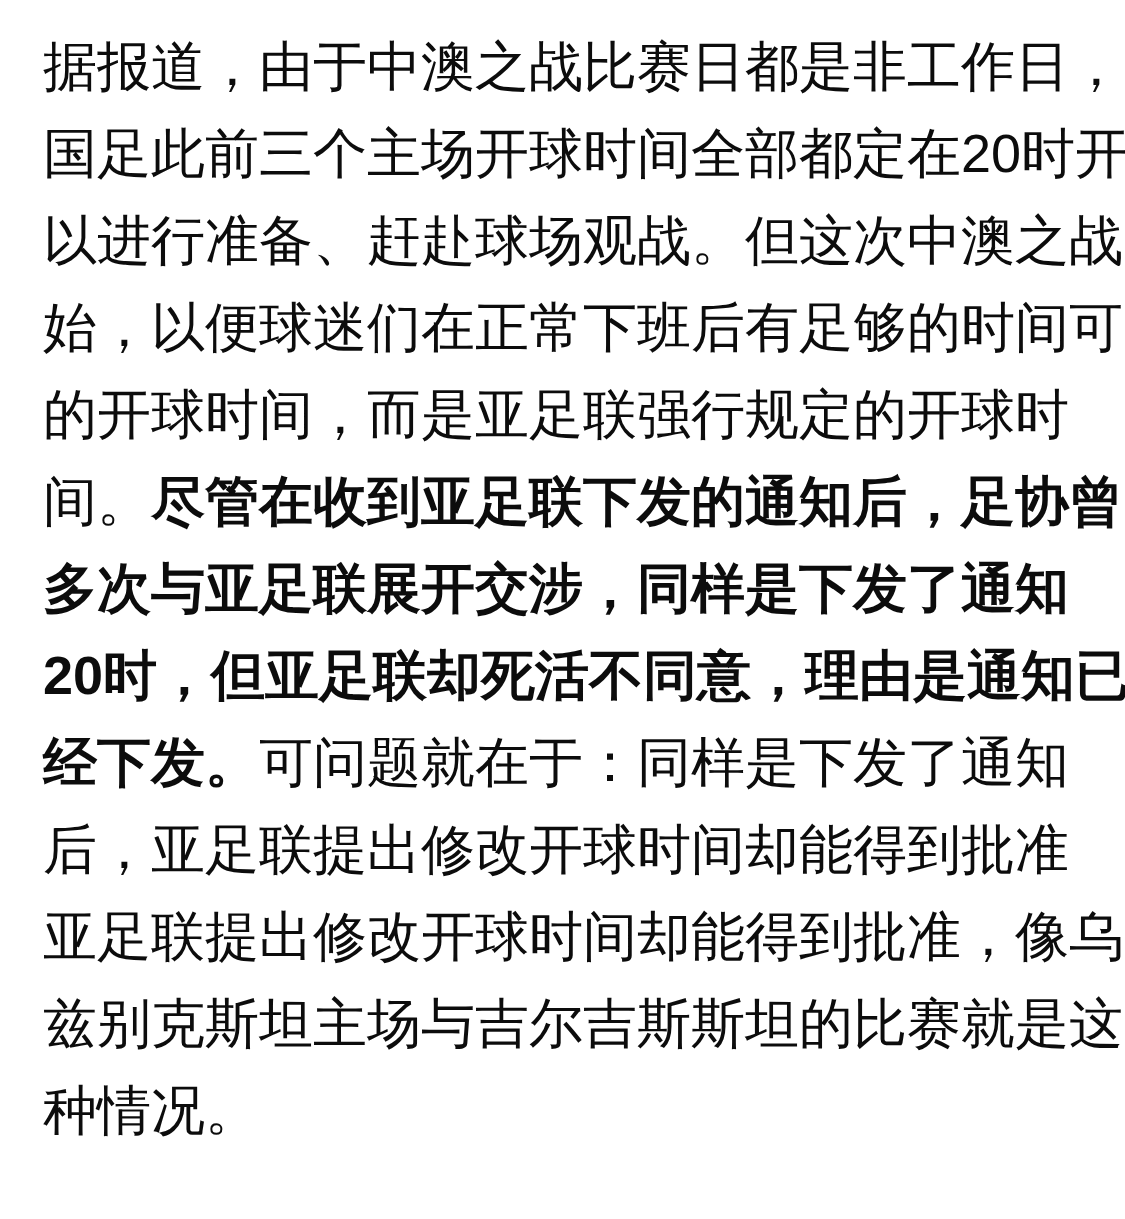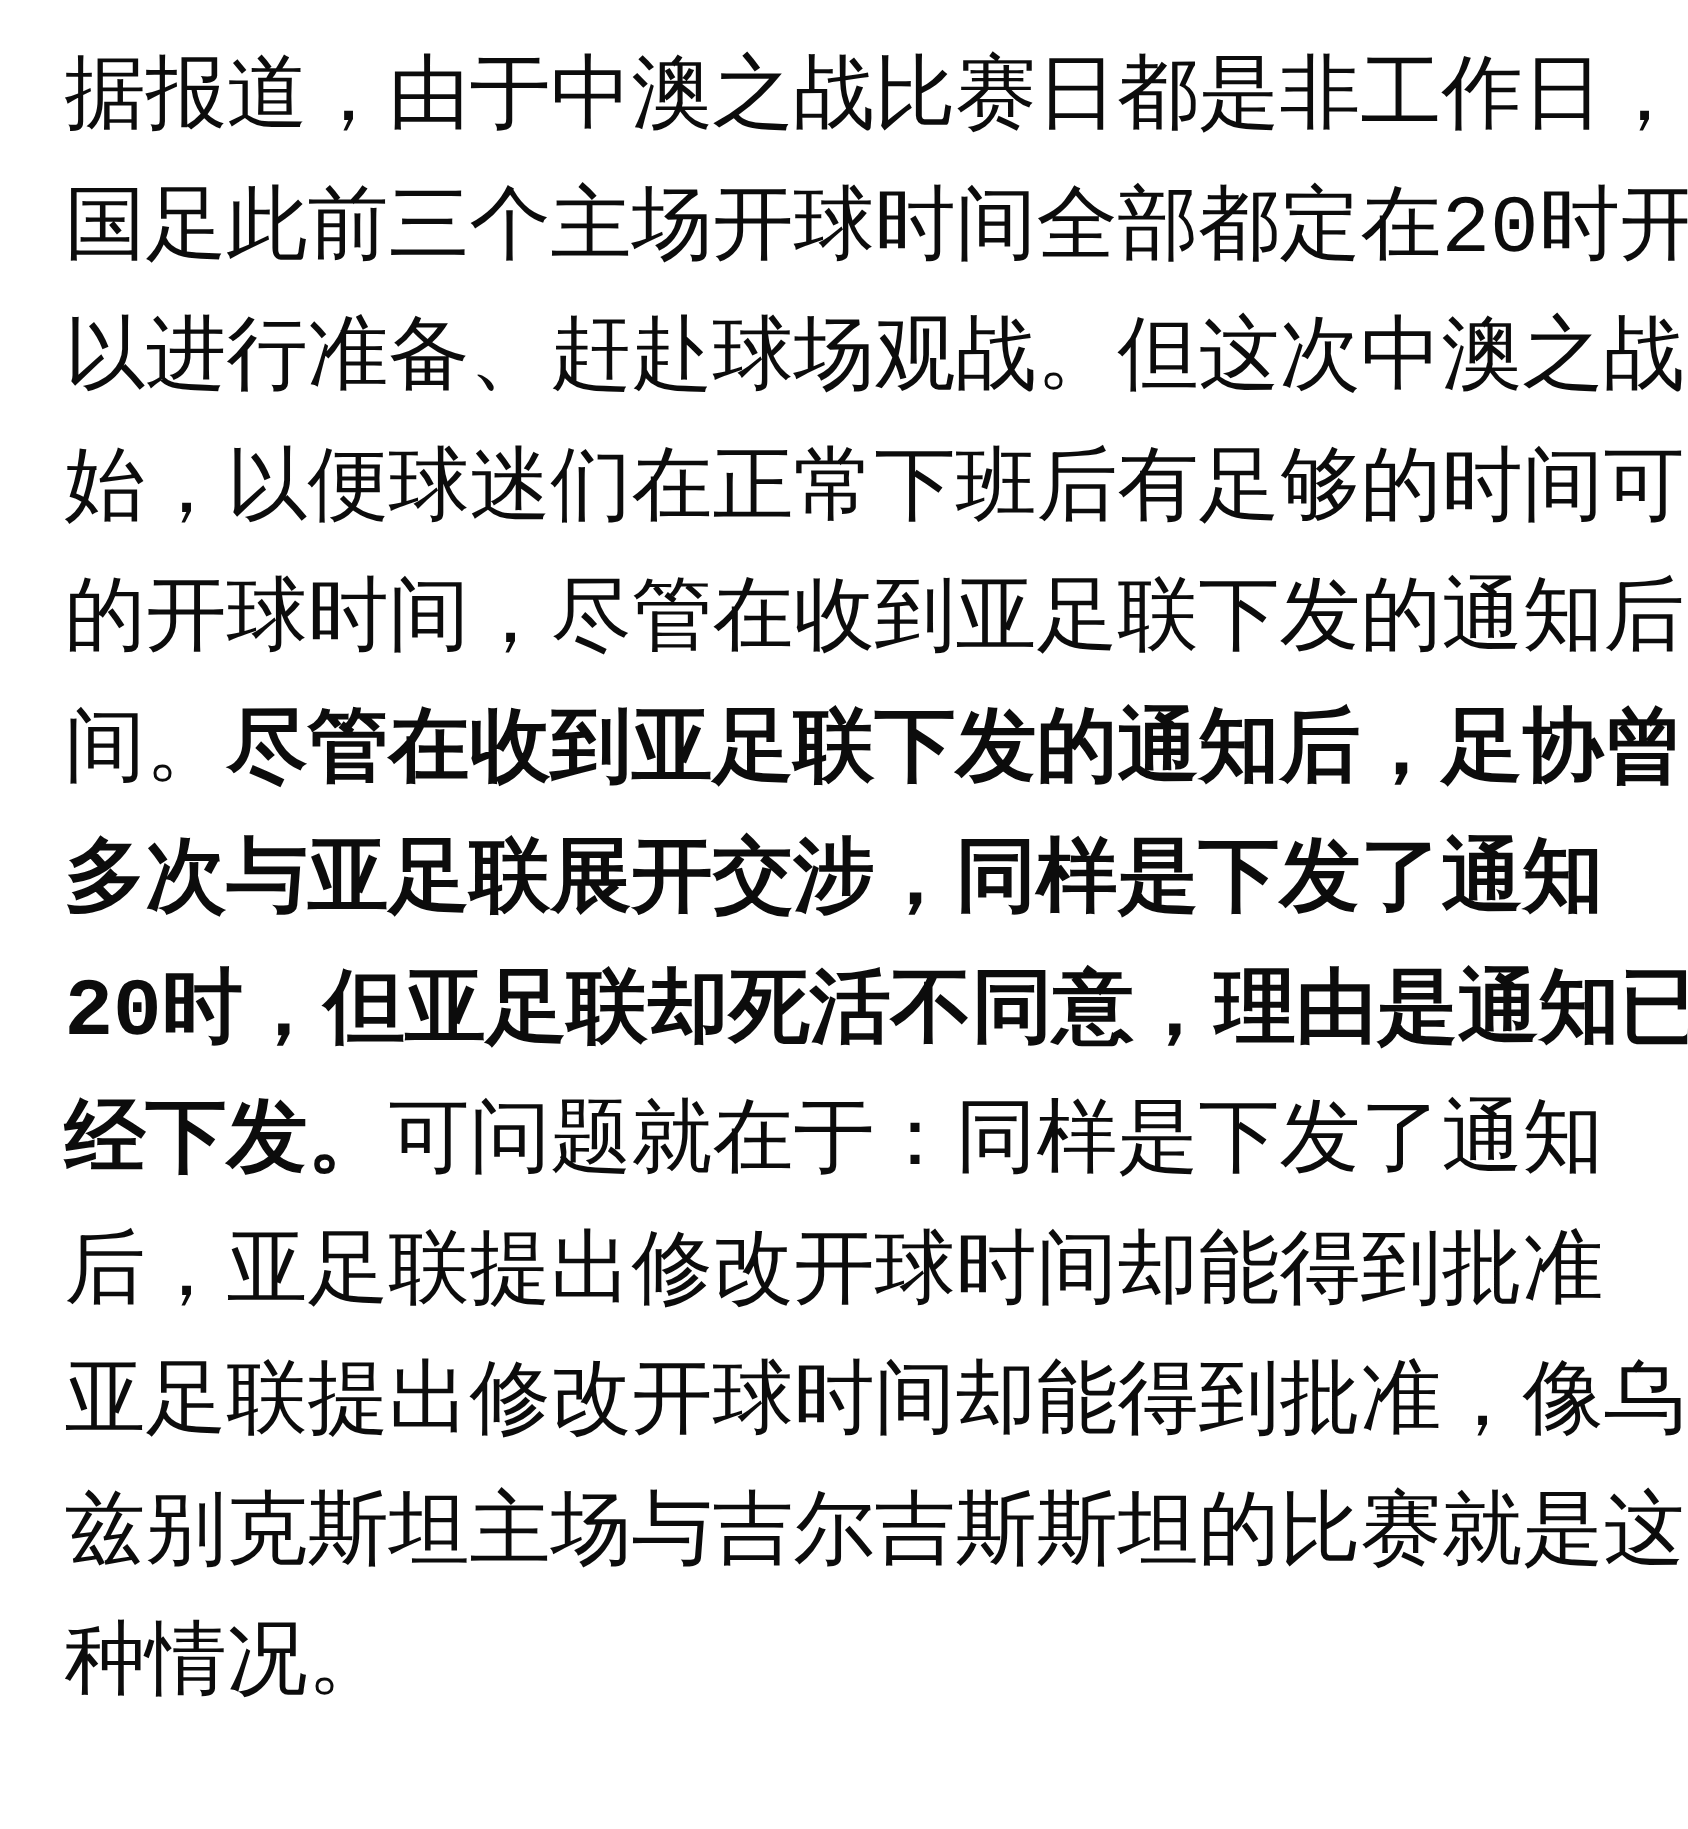--- a/index.html
+++ b/index.html
@@ -6,21 +6,21 @@
     margin: 0;
     padding: 0;
     background: #ffffff;
   }
   .page {
     position: relative;
     width: 1125px;
     height: 1219px;
     overflow: hidden;
     background: #ffffff;
-    font-family: Liberation Mono, monospace;
+    font-family: Liberation Sans, sans-serif;
   }
   .article {
     padding: 23px 18px 0 43px;
     color: #0c0c0c;
   }
   .line {
     font-size: 54px;
     line-height: 87px;
     white-space: nowrap;
     font-weight: 400;
@@ -33,21 +33,21 @@
 </style>
 </head>
 <body>
 
 <div class="page">
   <div class="article">
       <div class="line"><span>据报道，由于中澳之战比赛日都是非工作日，</span></div>
       <div class="line"><span>国足此前三个主场开球时间全部都定在20时开</span></div>
       <div class="line"><span>以进行准备、赶赴球场观战。但这次中澳之战</span></div>
       <div class="line"><span>始，以便球迷们在正常下班后有足够的时间可</span></div>
-      <div class="line"><span>的开球时间，尽管在收到亚足联下发的通知后</span></div>
+      <div class="line"><span>的开球时间，而是亚足联强行规定的开球时</span></div>
       <div class="line"><span>间。</span><b>尽管在收到亚足联下发的通知后，足协曾</b></div>
       <div class="line"><b>多次与亚足联展开交涉，同样是下发了通知</b></div>
       <div class="line"><b>20时，但亚足联却死活不同意，理由是通知已</b></div>
       <div class="line"><b>经下发。</b><span>可问题就在于：同样是下发了通知</span></div>
       <div class="line"><span>后，亚足联提出修改开球时间却能得到批准</span></div>
       <div class="line"><span>亚足联提出修改开球时间却能得到批准，像乌</span></div>
       <div class="line"><span>兹别克斯坦主场与吉尔吉斯斯坦的比赛就是这</span></div>
       <div class="line"><span>种情况。</span></div>
     </div>
 </div>

